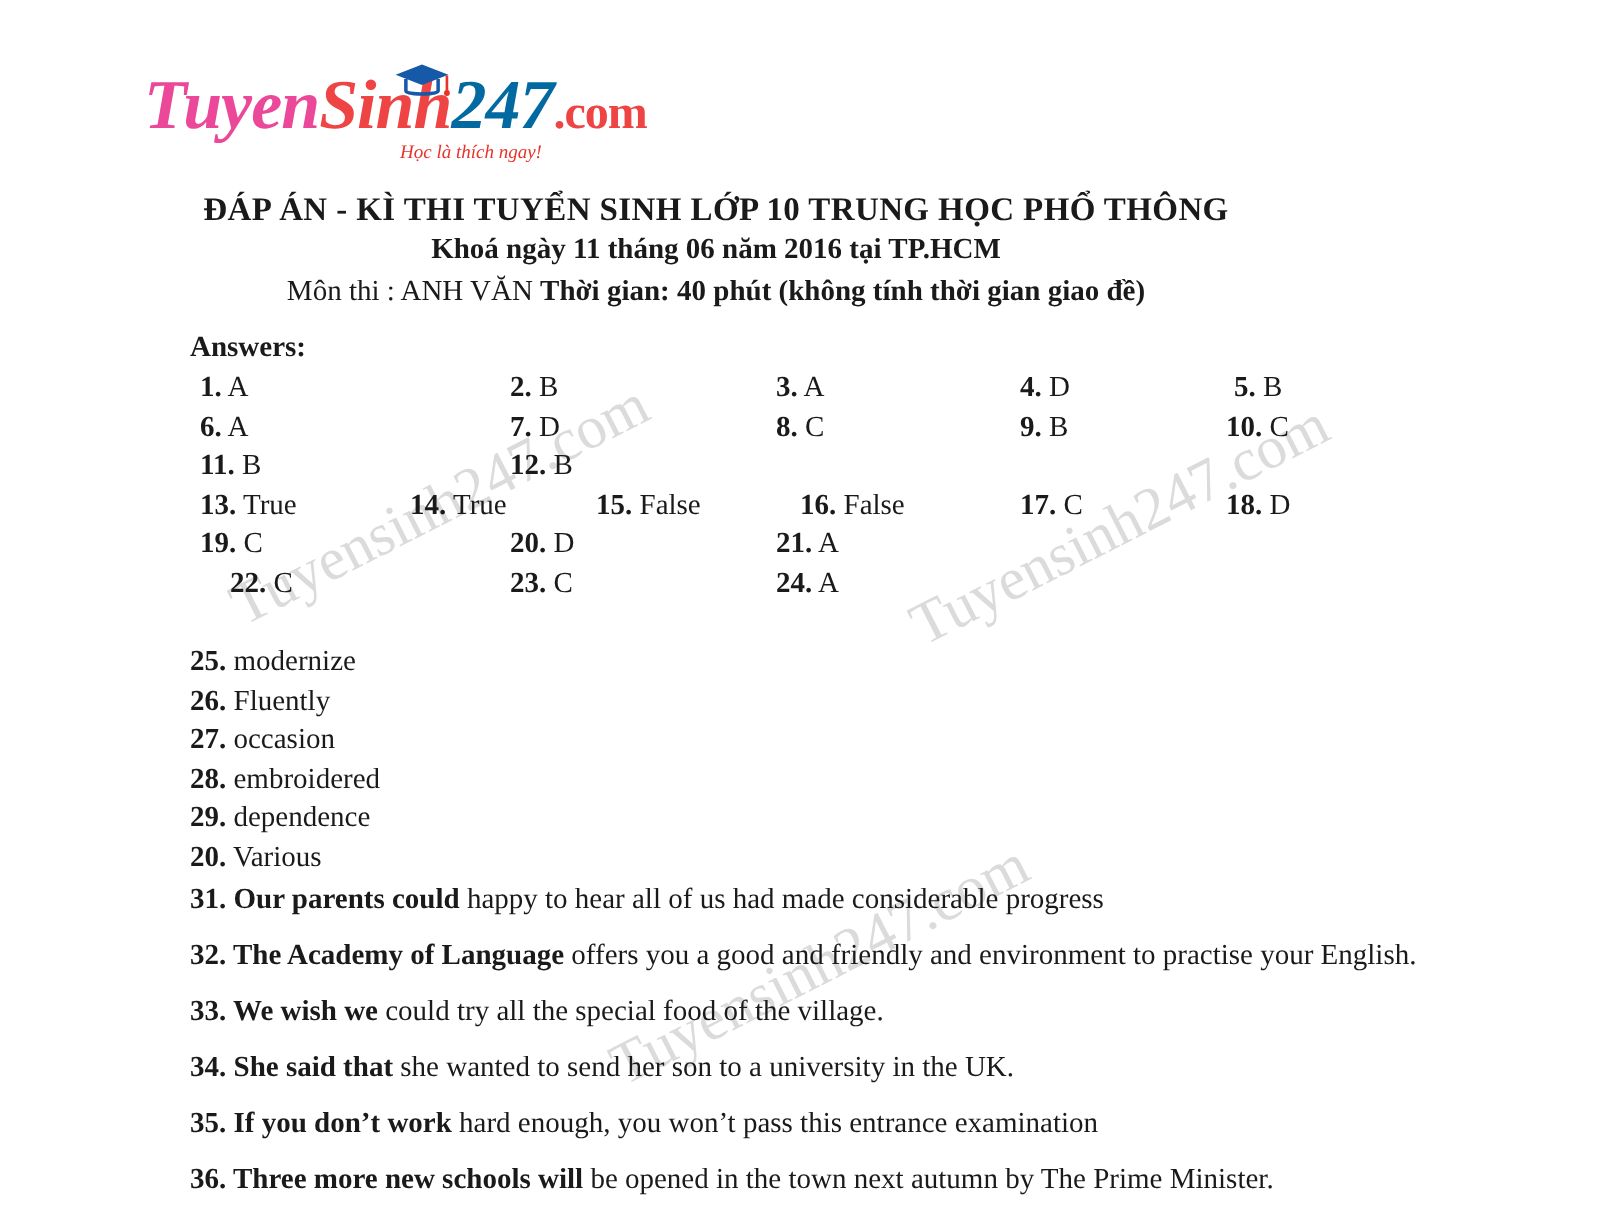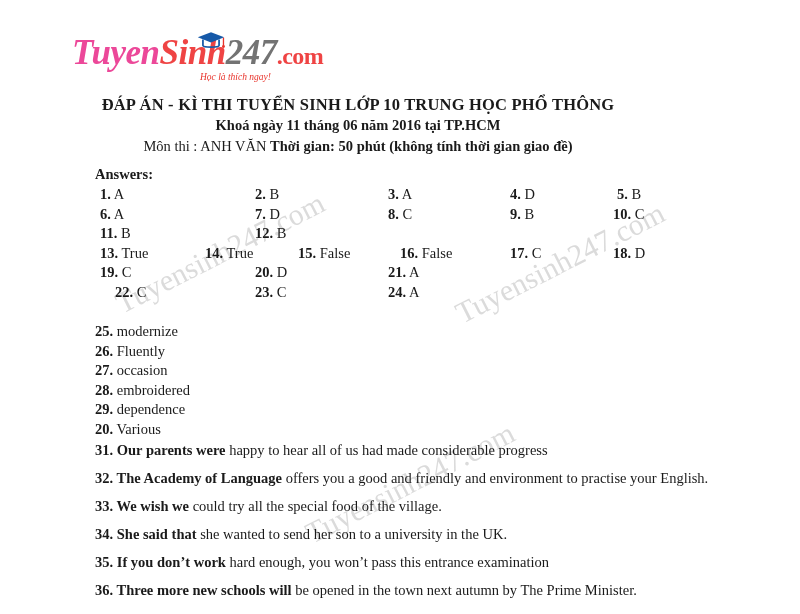--- a/index.html
+++ b/index.html
@@ -33,21 +33,21 @@
     font-family: "Liberation Serif", serif;
     font-size: 35px;
     font-weight: bold;
     font-style: italic;
     letter-spacing: -0.5px;
     line-height: 38px;
     white-space: nowrap;
   }
   .logo-tuyen { color: #ec4899; }
   .logo-sinh  { color: #ef4444; }
-  .logo-247   { color: #737373; }
+  .logo-247   { color: #0369a1; }
   .logo-com   { color: #ef4444; font-size: 24px; font-style: normal; font-weight: bold; text-align: right; }
   .logo-slogan {
     position: absolute;
     left: 128px;
     top: 38px;
     font-size: 9.5px;
     color: #e8322a;
     font-style: italic;
     font-family: "Liberation Serif", serif;
     white-space: nowrap;
@@ -166,21 +166,21 @@
       <path d="M9,13 L9,21 C9,24 31,24 31,21 L31,13" fill="none" stroke="#1659a8" stroke-width="2.4"></path>
       <line x1="37" y1="10.5" x2="37" y2="21" stroke="#e8322a" stroke-width="1.8"></line>
       <circle cx="37" cy="22.5" r="2" fill="#e8322a"></circle>
     </svg>
     <div class="logo-slogan">Học là thích ngay!</div>
   </div>
 
   <div class="head-block">
     <div class="head-line1">ĐÁP ÁN - KÌ THI TUYỂN SINH LỚP 10 TRUNG HỌC PHỔ THÔNG</div>
     <div class="head-line2">Khoá ngày 11 tháng 06 năm 2016 tại TP.HCM</div>
-    <div class="head-line3"><span>Môn thi : ANH VĂN </span><b>Thời gian: 50 phút (không tính thời gian giao đề)</b></div>
+    <div class="head-line3"><span>Môn thi : ANH VĂN </span><b>Thời gian: 40 phút (không tính thời gian giao đề)</b></div>
   </div>
 
   <div class="answers-label">Answers:</div>
 
   <div class="ans-grid">
       <div class="ans-row">
         <span class="ans-item" style="left: 0px;"><span class="ans-num">1.</span><span class="ans-val"> A</span></span>
         <span class="ans-item" style="left: 155px;"><span class="ans-num">2.</span><span class="ans-val"> B</span></span>
         <span class="ans-item" style="left: 288px;"><span class="ans-num">3.</span><span class="ans-val"> A</span></span>
         <span class="ans-item" style="left: 410px;"><span class="ans-num">4.</span><span class="ans-val"> D</span></span>
@@ -220,21 +220,21 @@
   <div class="vlist">
       <div><span class="ans-num">25.</span><span> modernize</span></div>
       <div><span class="ans-num">26.</span><span> Fluently</span></div>
       <div><span class="ans-num">27.</span><span> occasion</span></div>
       <div><span class="ans-num">28.</span><span> embroidered</span></div>
       <div><span class="ans-num">29.</span><span> dependence</span></div>
       <div><span class="ans-num">20.</span><span> Various</span></div>
     </div>
 
   <div class="sentences">
-      <div class="sentence"><b>31.</b><b> Our parents were</b><span> happy to hear all of us had made considerable progress</span></div>
+      <div class="sentence"><b>31.</b><b> Our parents could</b><span> happy to hear all of us had made considerable progress</span></div>
       <div class="sentence"><b>32.</b><b> The Academy of Language</b><span> offers you a good and friendly and environment to practise your English.</span></div>
       <div class="sentence"><b>33.</b><b> We wish we</b><span> could try all the special food of the village.</span></div>
       <div class="sentence"><b>34.</b><b> She said that</b><span> she wanted to send her son to a university in the UK.</span></div>
       <div class="sentence"><b>35.</b><b> If you don’t work</b><span> hard enough, you won’t pass this entrance examination</span></div>
       <div class="sentence"><b>36.</b><b> Three more new schools will</b><span> be opened in the town next autumn by The Prime Minister.</span></div>
     </div>
 
 </div>
 
 </body></html>

